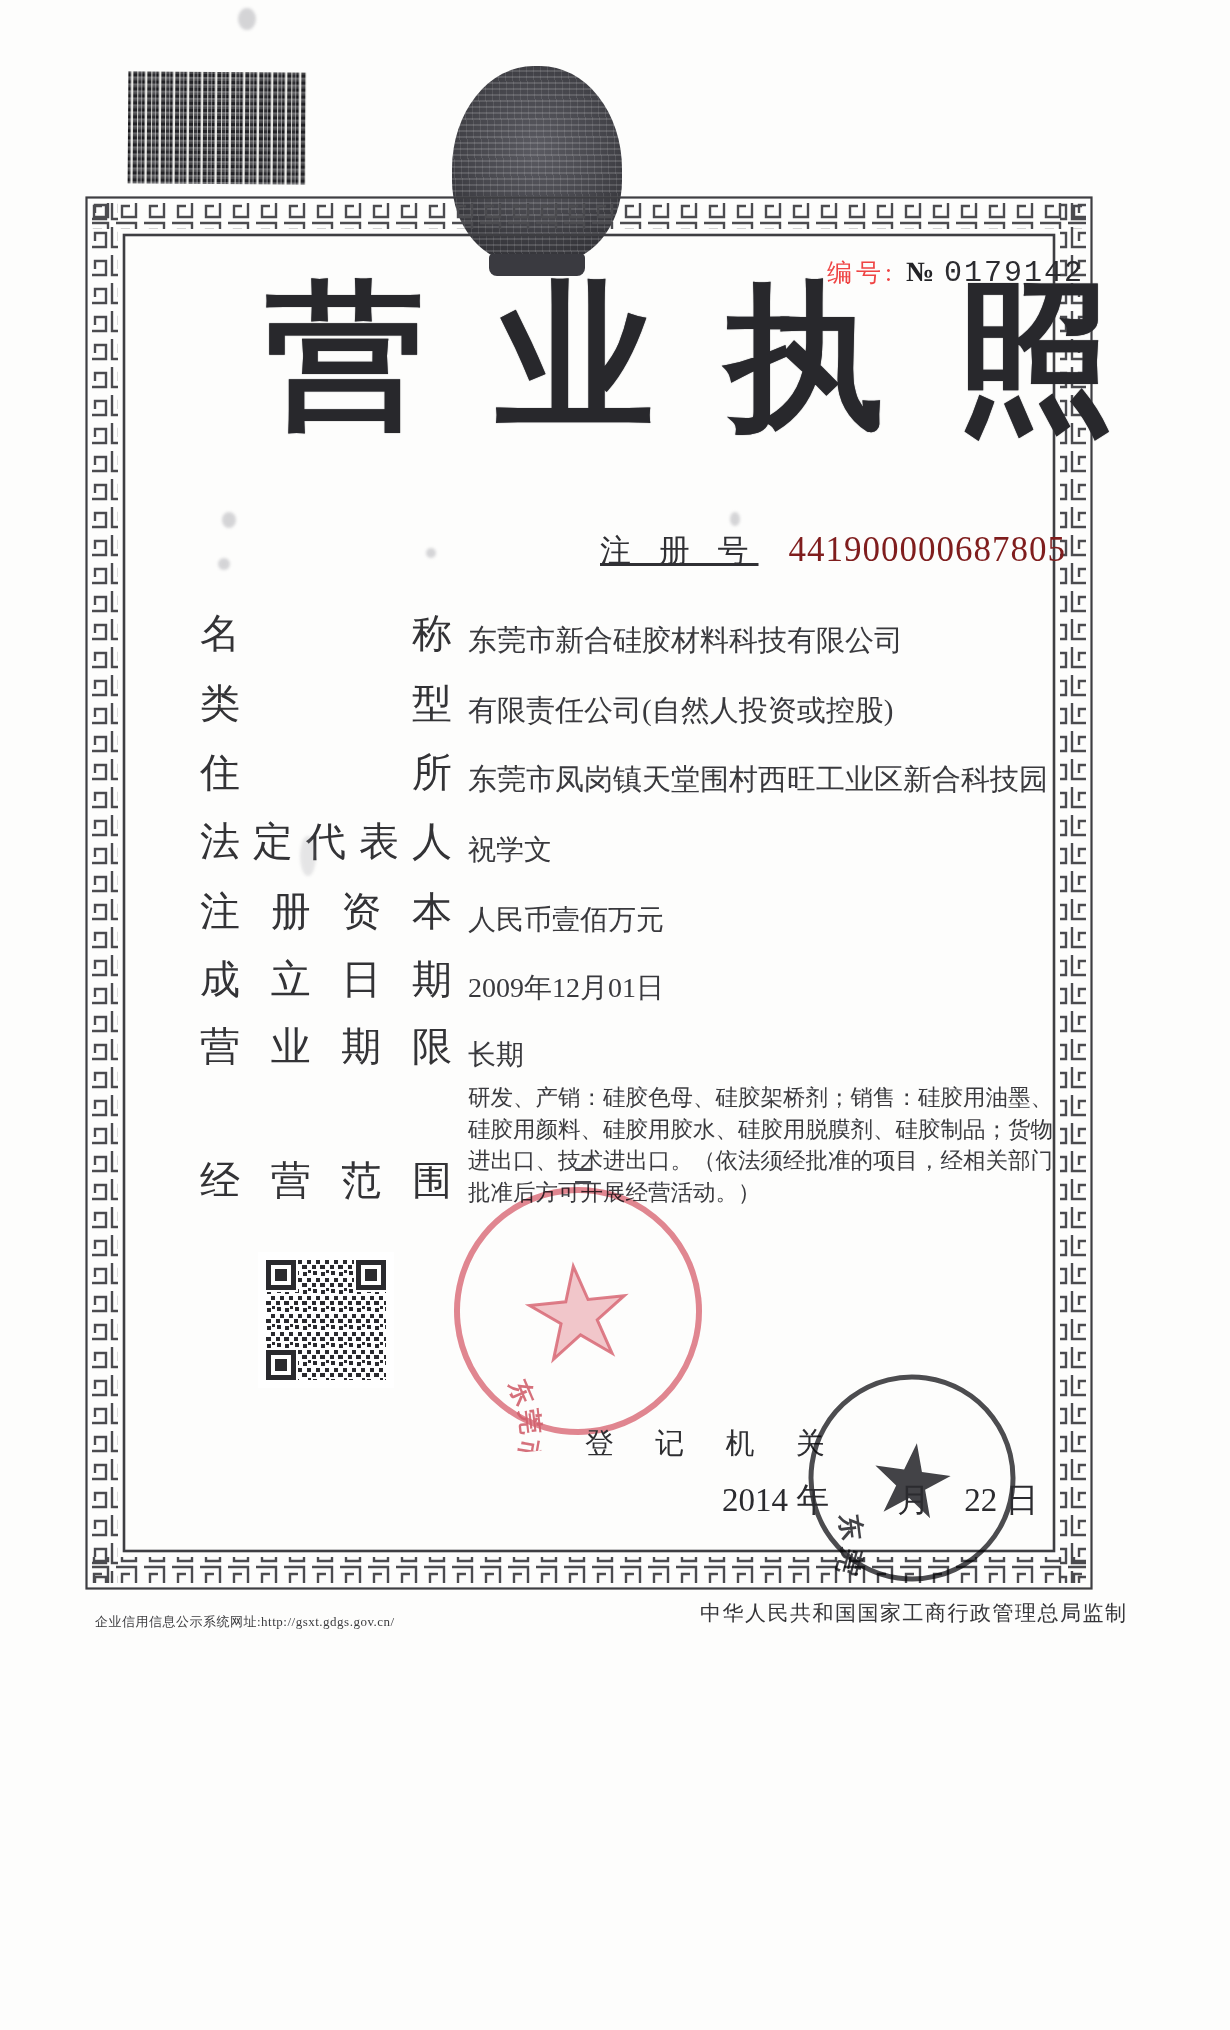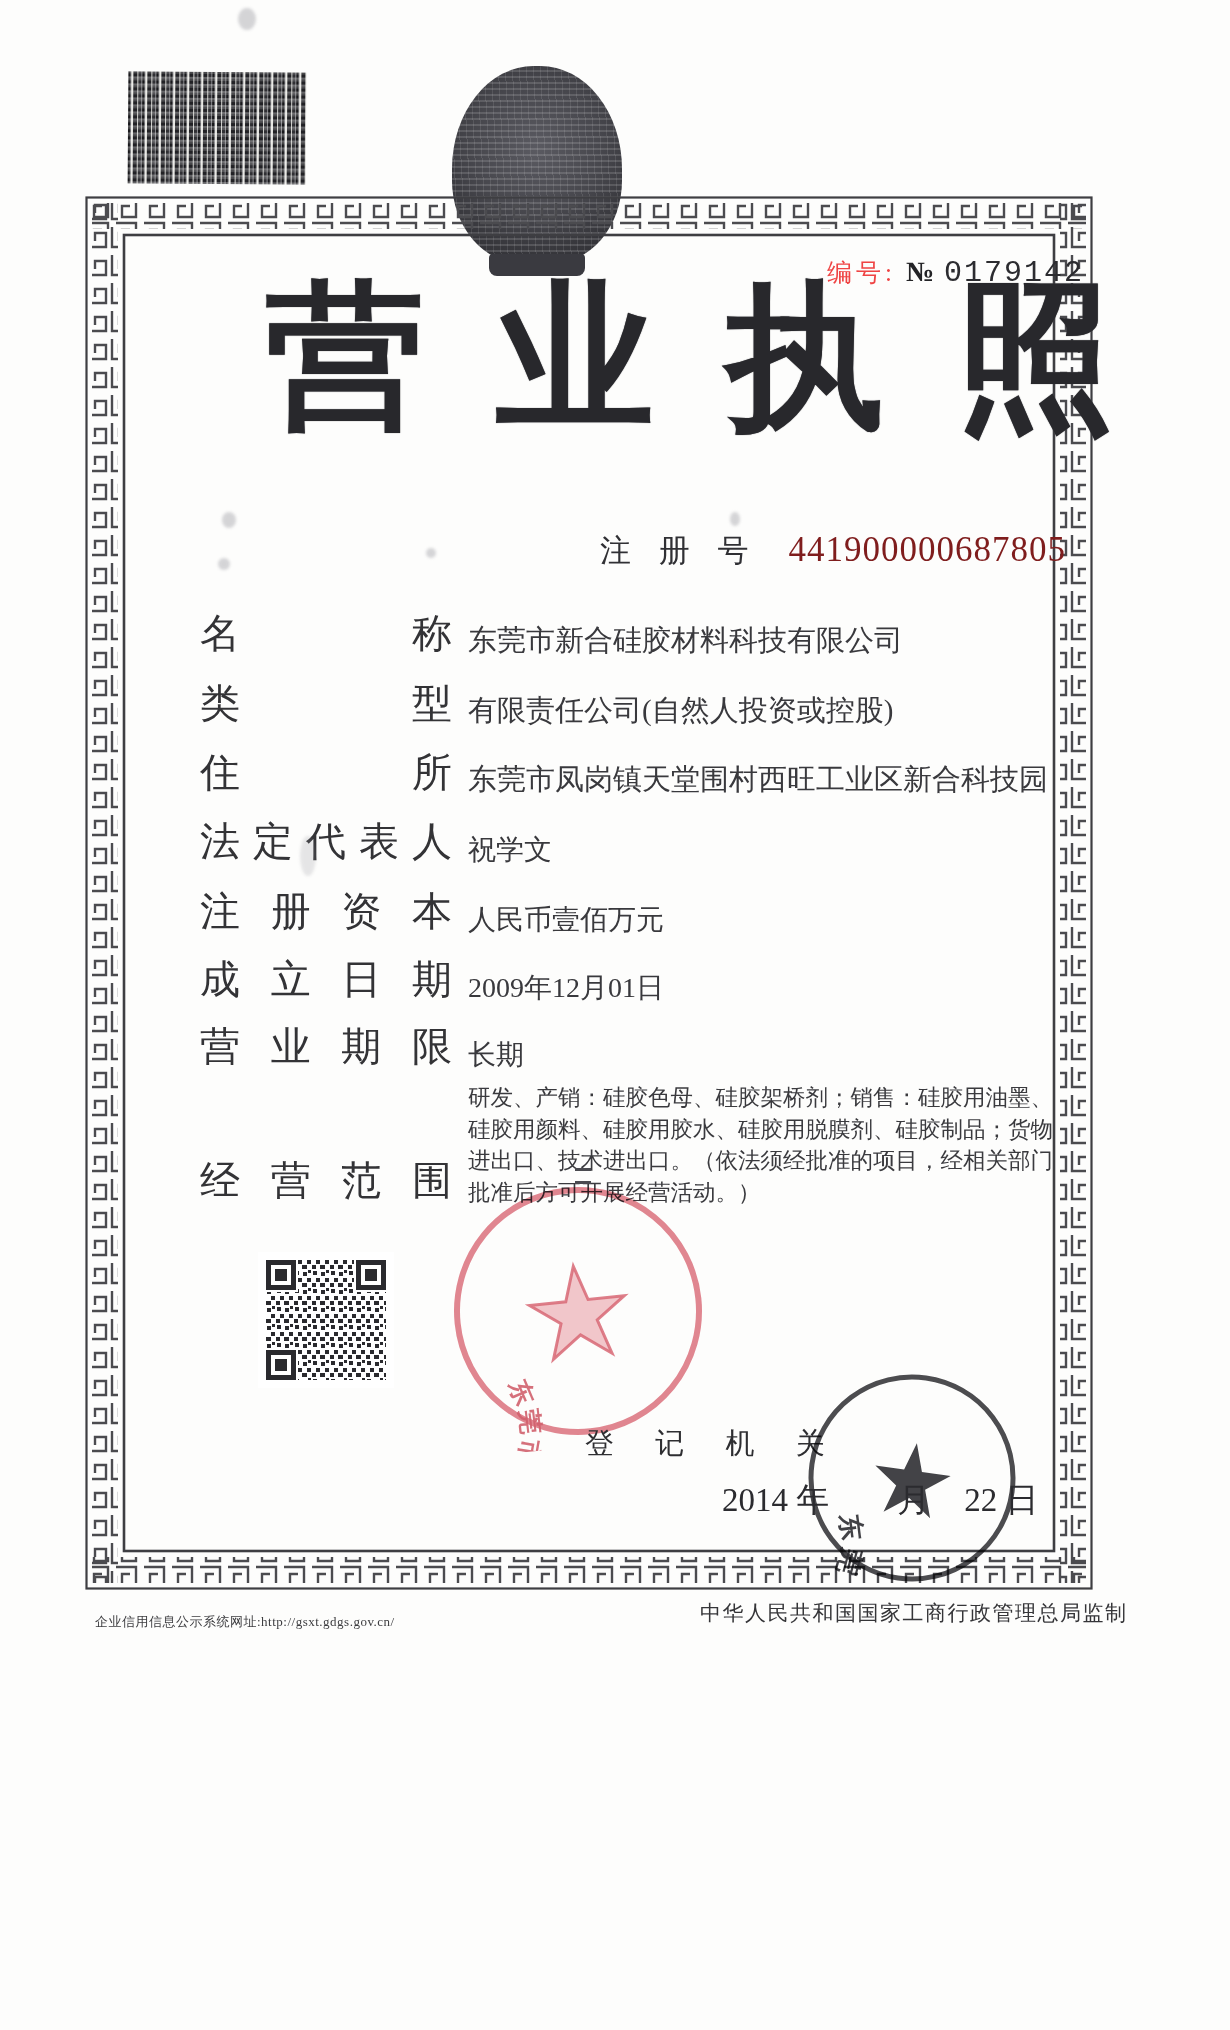--- a/index.html
+++ b/index.html
@@ -34,21 +34,21 @@
   .serial .nsym{font-size:28px;font-weight:bold;color:#232326;}
   .serial .num{font-family:"Liberation Mono","DejaVu Sans Mono",monospace;font-size:30px;letter-spacing:2px;color:#2c2c30;}
 
   
   .title{left:266px;top:262px;font-family:Liberation Sans, sans-serif;
     font-size:158px;font-weight:900;letter-spacing:72px;color:#28282c;line-height:1.2;
     text-shadow:0 0 1px #4a4a4e;white-space:nowrap;}
 
   
   .regline{left:600px;top:530px;display:flex;align-items:baseline;gap:30px;}
-  .regline .lab{font-size:31px;letter-spacing:10px;color:#303034;}
+  .regline .lab{font-size:31px;letter-spacing:10px;color:#303034;text-decoration:underline;}
   .regline .num{font-size:35px;letter-spacing:1px;color:#7f1d1d;}
 
   
   .row{position:absolute;left:200px;display:flex;align-items:flex-end;}
   .lbl{width:252px;font-size:40px;color:#333336;text-align:justify;text-align-last:justify;
        font-weight:500;flex:0 0 auto;}
   .val{margin-left:16px;font-size:29px;color:#39393d;white-space:nowrap;}
   .val.small{font-size:28px;}
   .val.scope{font-size:22.5px;line-height:1.40;white-space:normal;width:592px;color:#3a3a3e;}
 

